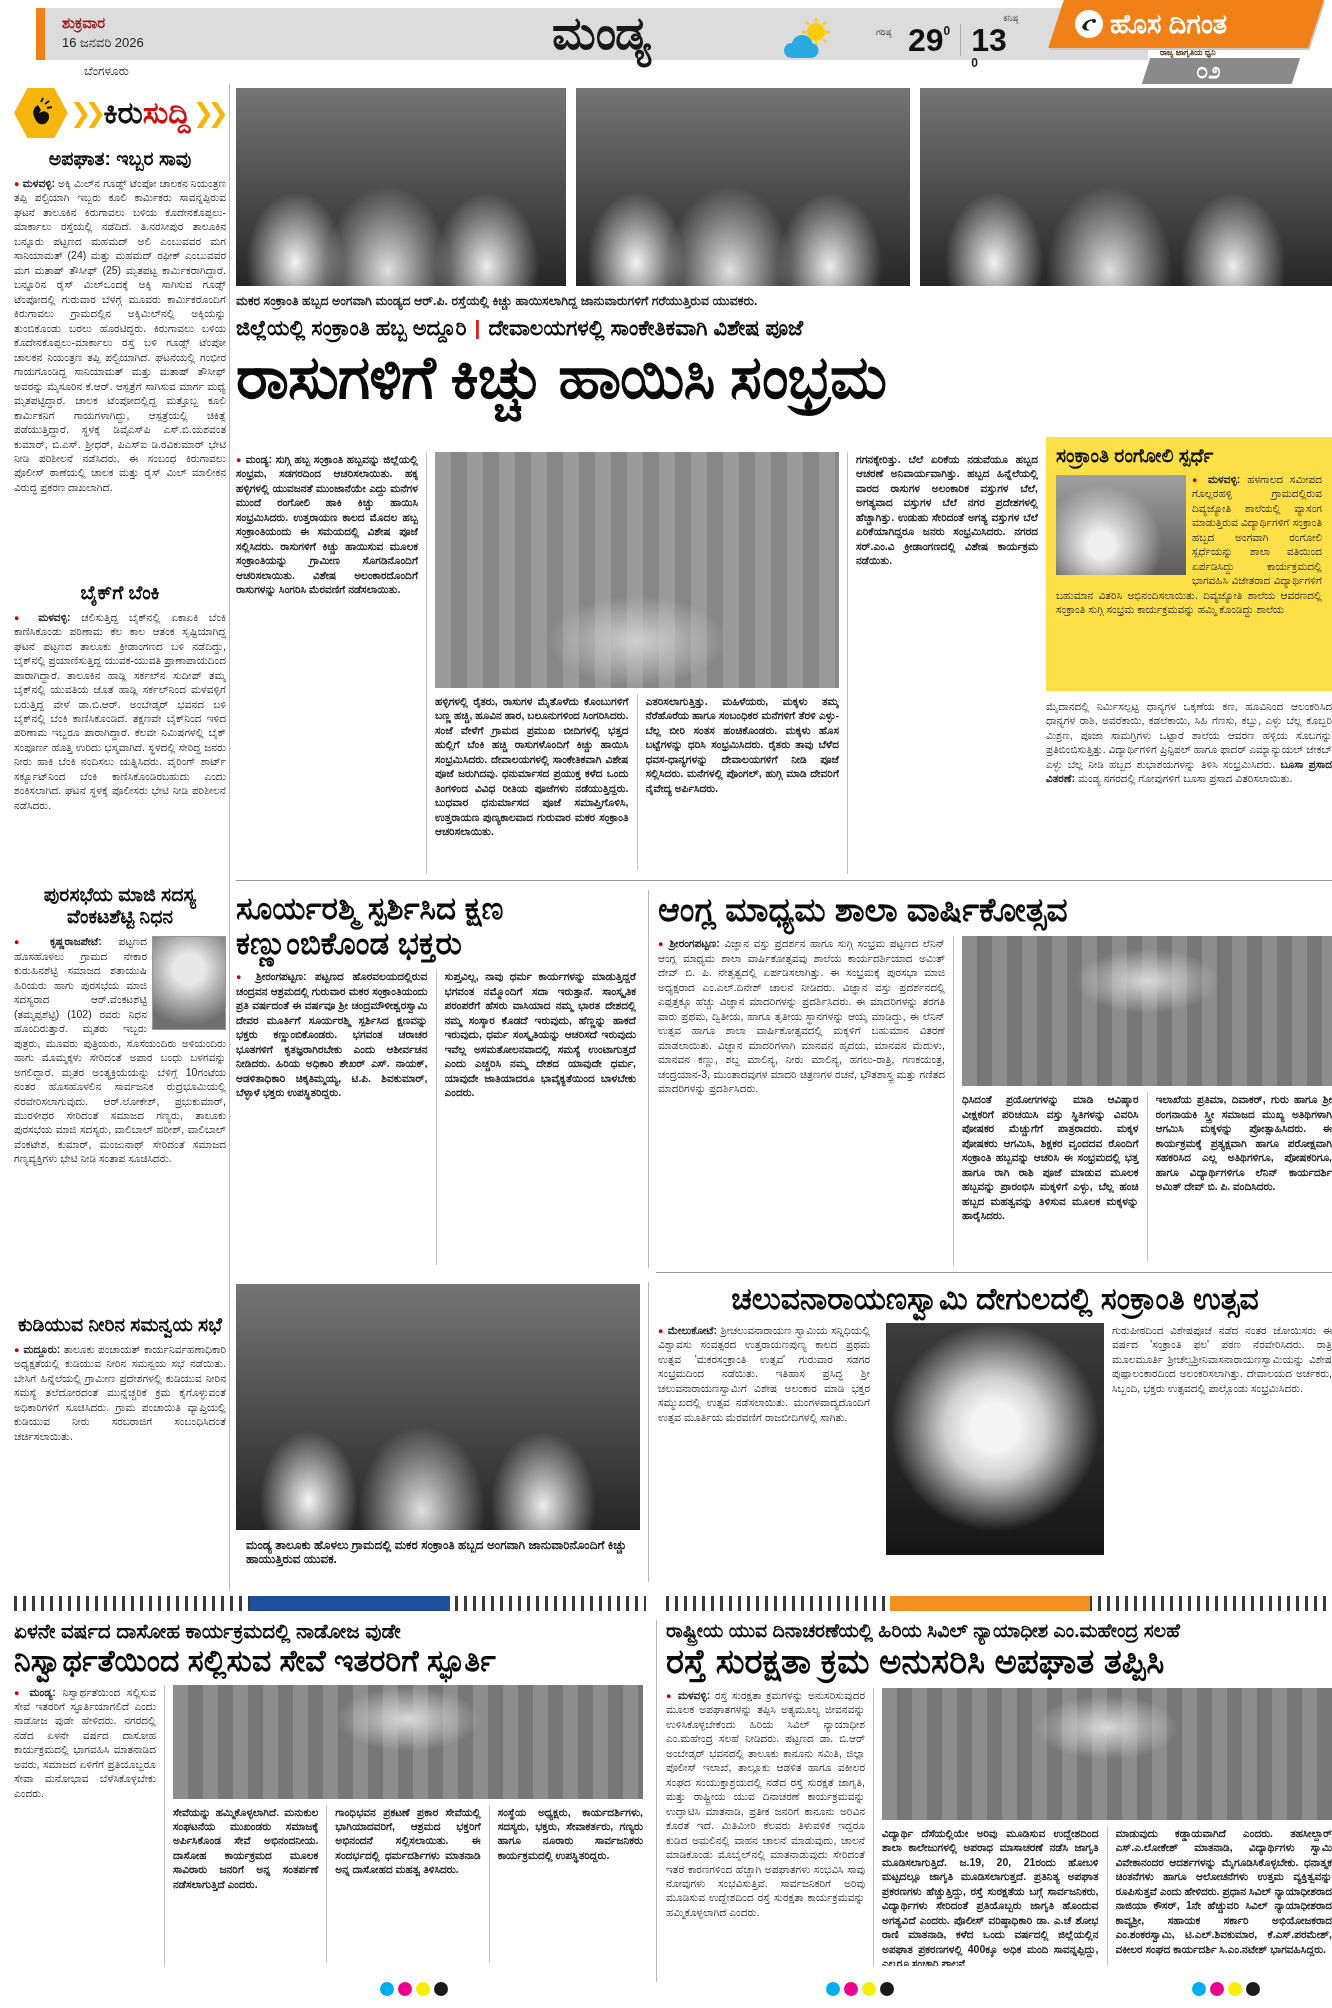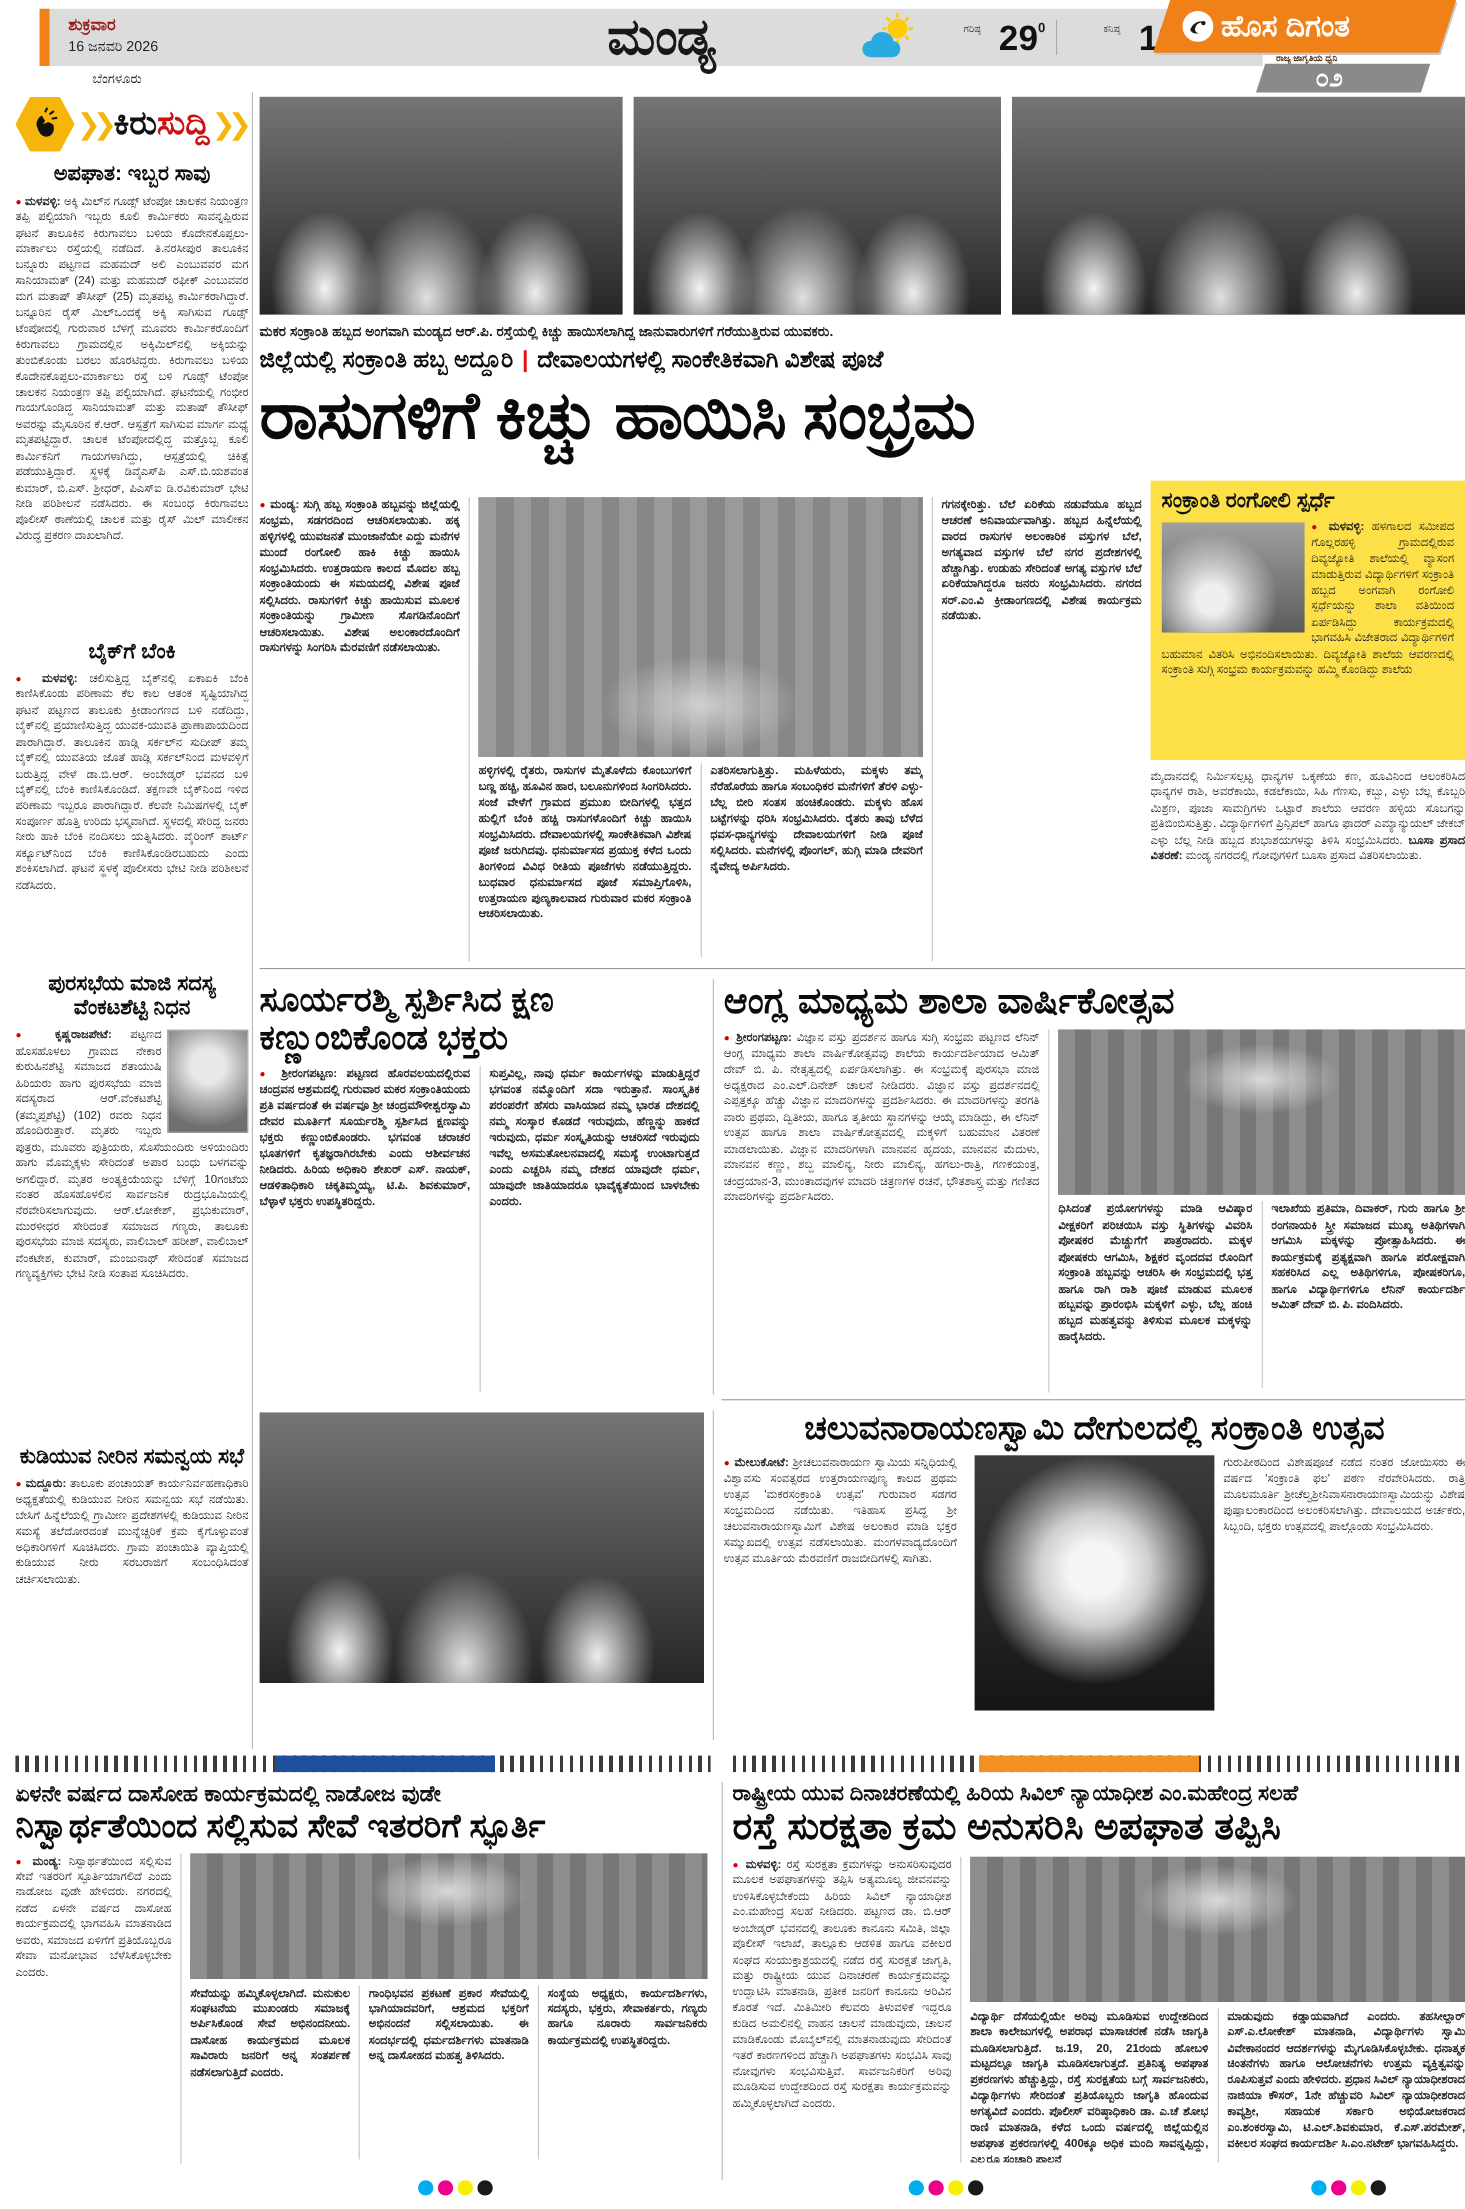--- a/index.html
+++ b/index.html
@@ -9,21 +9,21 @@
   .hbar{position:absolute;left:36px;top:8px;width:1112px;height:52px;background:#dcdcdc;}
   .hbar-accent{position:absolute;left:36px;top:8px;width:9px;height:52px;background:#f08018;}
   .date-block{position:absolute;left:62px;top:14px;width:150px;}
   .weekday{font-size:15px;font-weight:bold;color:#9b1c1c;}
   .date{font-size:13px;color:#222;margin-top:3px;}
   .edition-city{position:absolute;left:84px;top:64px;font-size:12px;color:#222;}
   .city-name{position:absolute;left:552px;top:6px;font-size:46px;font-weight:bold;color:#181818;letter-spacing:-1px;}
   .weather{position:absolute;left:782px;top:10px;display:flex;align-items:center;}
   .wx-icon{width:56px;height:48px;position:relative;margin-right:6px;}
   .wx-temp{display:flex;align-items:flex-start;margin-right:10px;padding-right:10px;border-right:1px solid #aaa;}
-  .wx-temp:last-child{border-right:none;}
+  .wx-temp:last-child{border-right:none;flex-direction:column;}
   .wx-lab{font-size:9px;color:#333;margin-top:4px;margin-right:2px;width:30px;line-height:1.1;padding-left:32px;}
   .wx-num{font-size:32px;font-weight:bold;color:#111;line-height:1;}
   .wx-deg{font-size:12px;font-weight:bold;vertical-align:top;}
   .masthead{position:absolute;left:1056px;top:0px;width:260px;height:48px;background:#f08018;transform:skewX(-18deg);box-shadow:2px 2px 0 #c9c9c9;}
   .masthead-inner{position:absolute;left:1064px;top:2px;width:250px;height:44px;transform:none;display:flex;align-items:center;}
   .mast-logo{width:30px;height:30px;margin:0 6px 0 10px;}
   .mast-name{font-size:27px;font-weight:bold;color:#ffffff;letter-spacing:0px;}
   .mast-tag{position:absolute;left:1160px;top:48px;font-size:8px;color:#4a2a08;font-weight:bold;}
   .pageno-band{position:absolute;left:1146px;top:58px;width:150px;height:26px;background:#8a8a8a;transform:skewX(-18deg);}
   .pageno{position:absolute;left:1196px;top:58px;font-size:22px;font-weight:bold;color:#ffffff;}
@@ -272,20 +272,21 @@
           </div>
           <div class="c body" style="width:178px;height:170px;">
             <span>ಇಲಾಖೆಯ ಪ್ರತಿಮಾ, ದಿವಾಕರ್, ಗುರು ಹಾಗೂ ಶ್ರೀ ರಂಗನಾಯಕಿ ಸ್ತ್ರೀ ಸಮಾಜದ ಮುಖ್ಯ ಅತಿಥಿಗಳಾಗಿ ಆಗಮಿಸಿ ಮಕ್ಕಳನ್ನು ಪ್ರೋತ್ಸಾಹಿಸಿದರು. ಈ ಕಾರ್ಯಕ್ರಮಕ್ಕೆ ಪ್ರತ್ಯಕ್ಷವಾಗಿ ಹಾಗೂ ಪರೋಕ್ಷವಾಗಿ ಸಹಕರಿಸಿದ ಎಲ್ಲ ಅತಿಥಿಗಳಿಗೂ, ಪೋಷಕರಿಗೂ, ಹಾಗೂ ವಿದ್ಯಾರ್ಥಿಗಳಿಗೂ ಲೆನಿನ್ ಕಾರ್ಯದರ್ಶಿ ಅಮಿತ್ ದೇವ್ ಬಿ. ಪಿ. ವಂದಿಸಿದರು.</span>
           </div>
         </div>
       </div>
     </div>
   </div>
 
   <div class="ph" style="position:absolute;left:236px;top:1284px;width:404px;height:246px;"></div>
+  <div class="caption" style="position:absolute;left:246px;top:1538px;width:394px;font-size:12px;">ಮಂಡ್ಯ ತಾಲೂಕು ಹೊಳಲು ಗ್ರಾಮದಲ್ಲಿ ಮಕರ ಸಂಕ್ರಾಂತಿ ಹಬ್ಬದ ಅಂಗವಾಗಿ ಜಾನುವಾರಿನೊಂದಿಗೆ ಕಿಚ್ಚು ಹಾಯುತ್ತಿರುವ ಯುವಕ.</div>
 
   <div style="position:absolute;left:658px;top:1282px;width:674px;">
     <div class="sub-h2" style="font-size:30px;text-align:center;">ಚಲುವನಾರಾಯಣಸ್ವಾಮಿ ದೇಗುಲದಲ್ಲಿ ಸಂಕ್ರಾಂತಿ ಉತ್ಸವ</div>
     <div style="display:flex;margin-top:8px;">
       <div class="body" style="width:212px;height:250px;padding-right:8px;margin-right:8px;">
         <span class="byl">●</span>
         <b>ಮೇಲುಕೋಟೆ:</b>
         <span>ಶ್ರೀಚಲುವನಾರಾಯಣ ಸ್ವಾಮಿಯ ಸನ್ನಿಧಿಯಲ್ಲಿ ವಿಶ್ವಾವಸು ಸಂವತ್ಸರದ ಉತ್ತರಾಯಣಪುಣ್ಯ ಕಾಲದ ಪ್ರಥಮ ಉತ್ಸವ 'ಮಕರಸಂಕ್ರಾಂತಿ ಉತ್ಸವ' ಗುರುವಾರ ಸಡಗರ ಸಂಭ್ರಮದಿಂದ ನಡೆಯಿತು. ಇತಿಹಾಸ ಪ್ರಸಿದ್ಧ ಶ್ರೀ ಚಲುವನಾರಾಯಣಸ್ವಾಮಿಗೆ ವಿಶೇಷ ಅಲಂಕಾರ ಮಾಡಿ ಭಕ್ತರ ಸಮ್ಮುಖದಲ್ಲಿ ಉತ್ಸವ ನಡೆಸಲಾಯಿತು. ಮಂಗಳವಾದ್ಯದೊಂದಿಗೆ ಉತ್ಸವ ಮೂರ್ತಿಯ ಮೆರವಣಿಗೆ ರಾಜಬೀದಿಗಳಲ್ಲಿ ಸಾಗಿತು.</span>
       </div>
       <div class="ph-temple" style="width:218px;height:232px;margin-right:8px;"></div>

